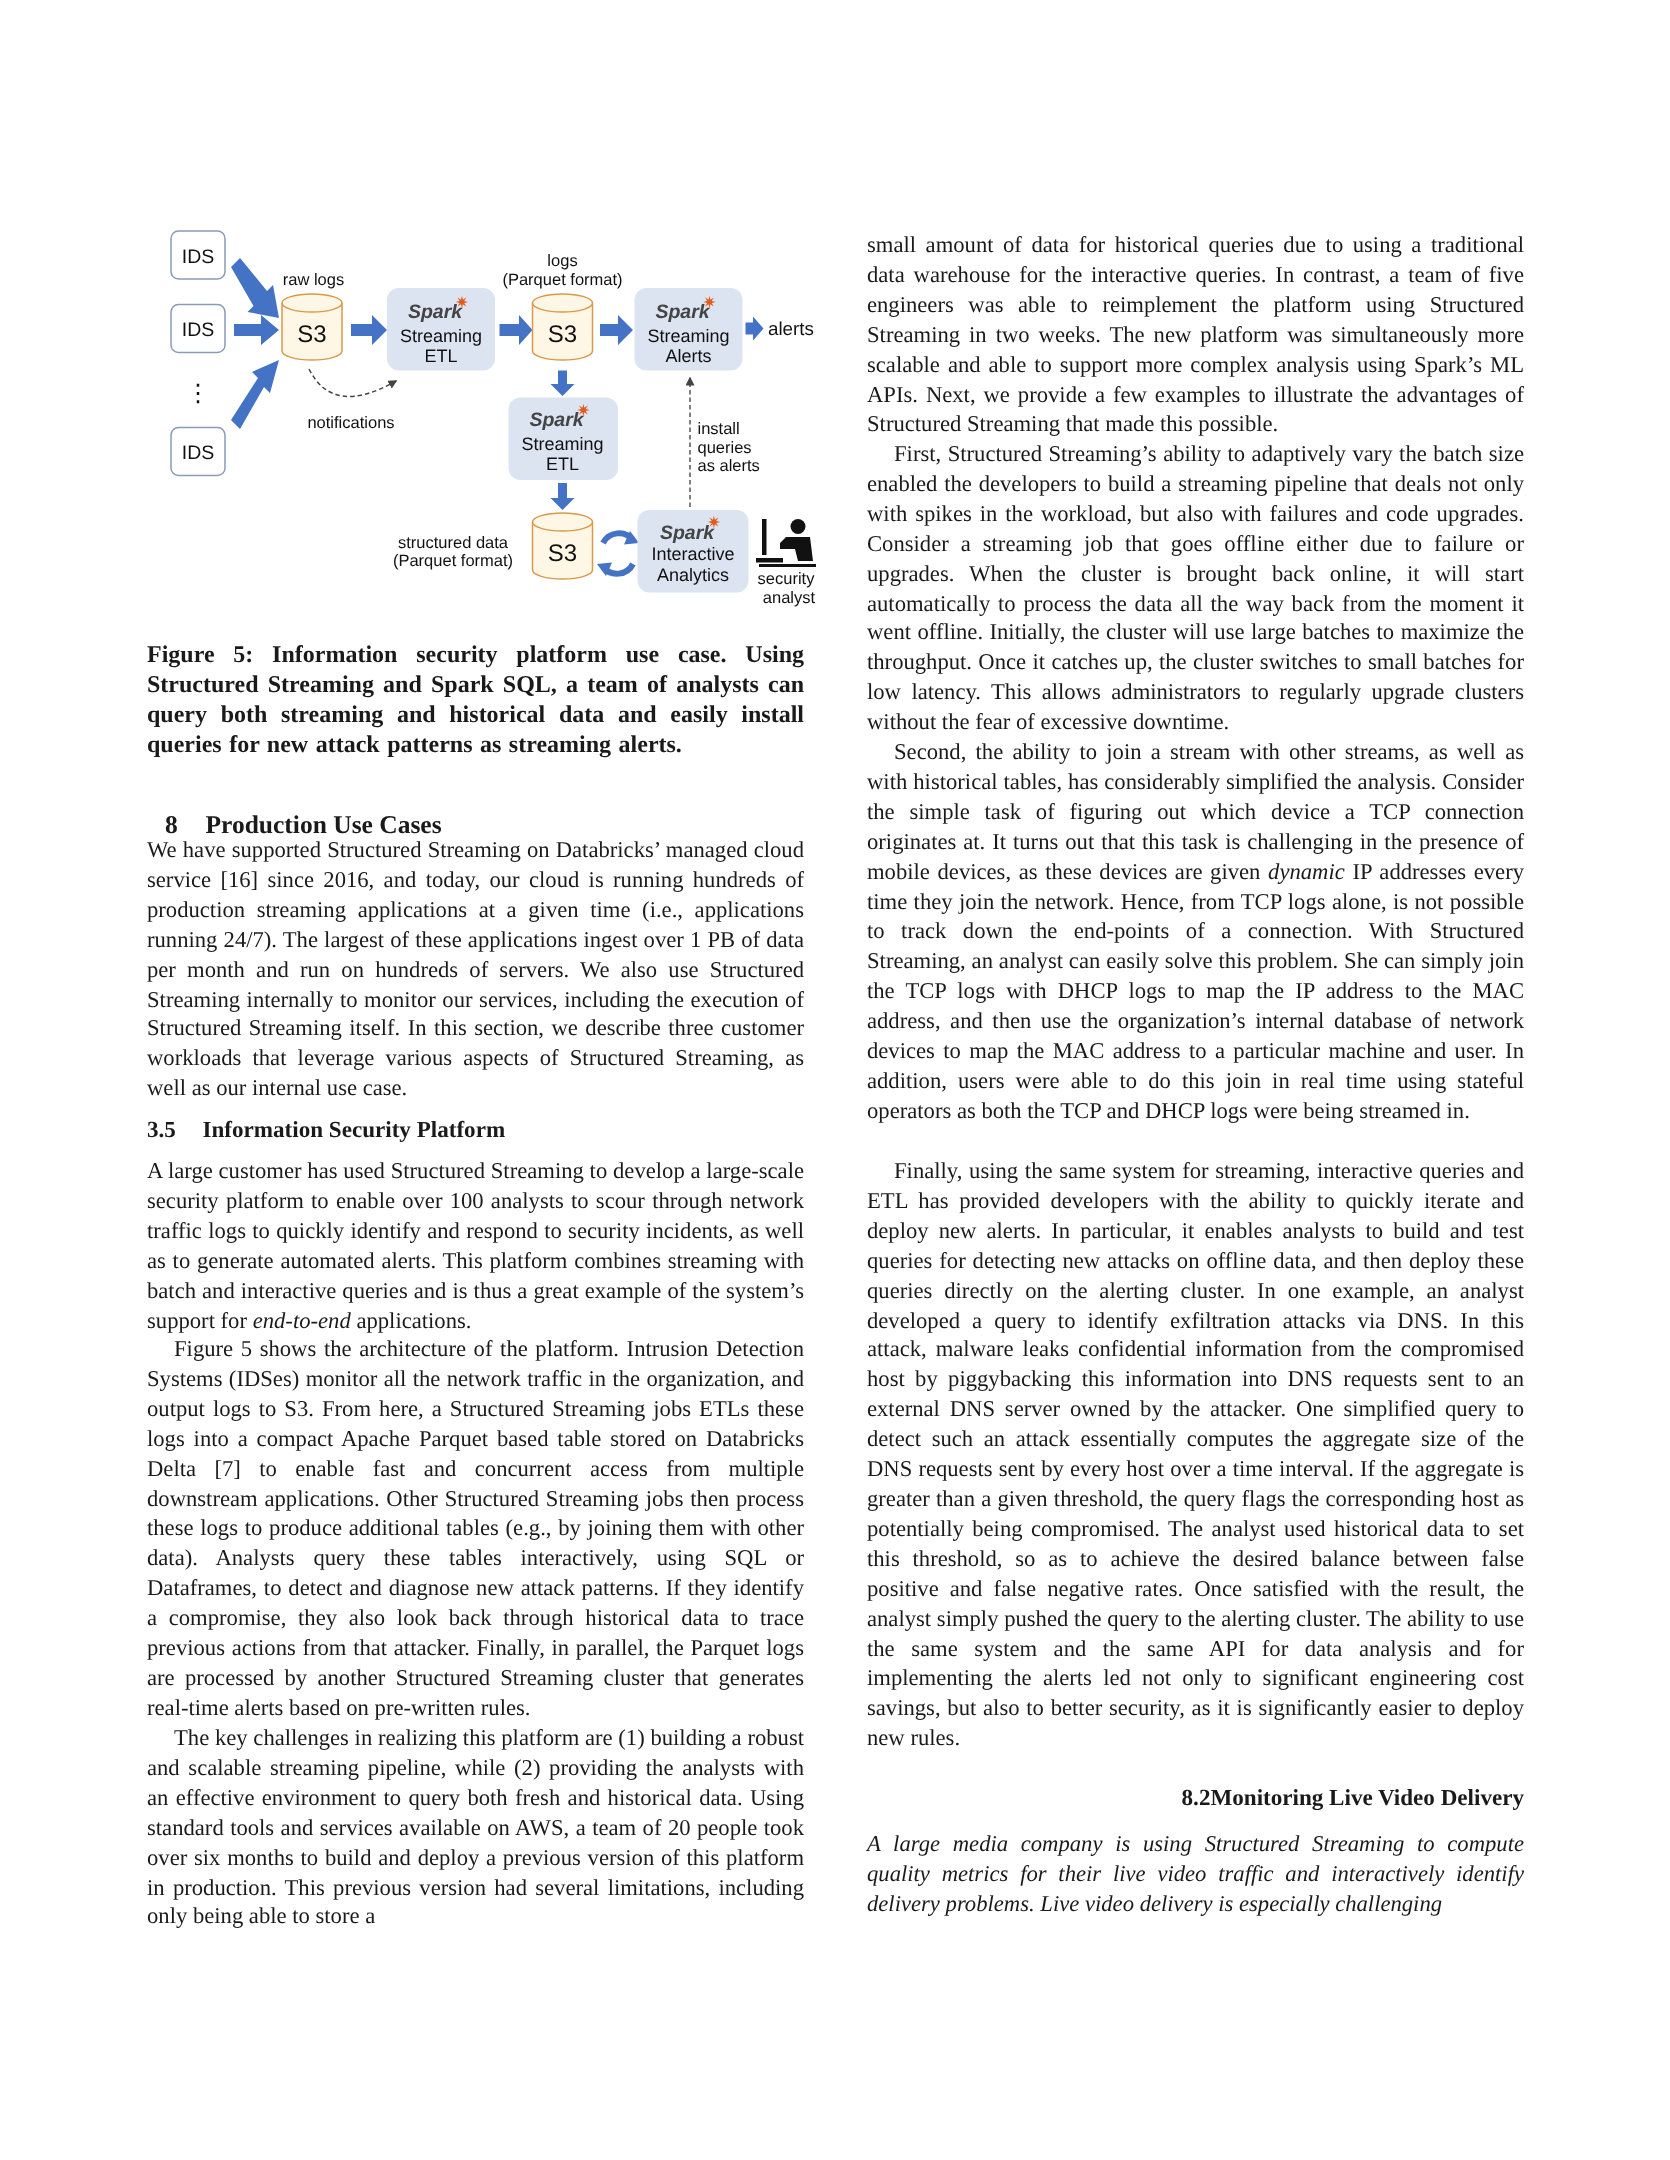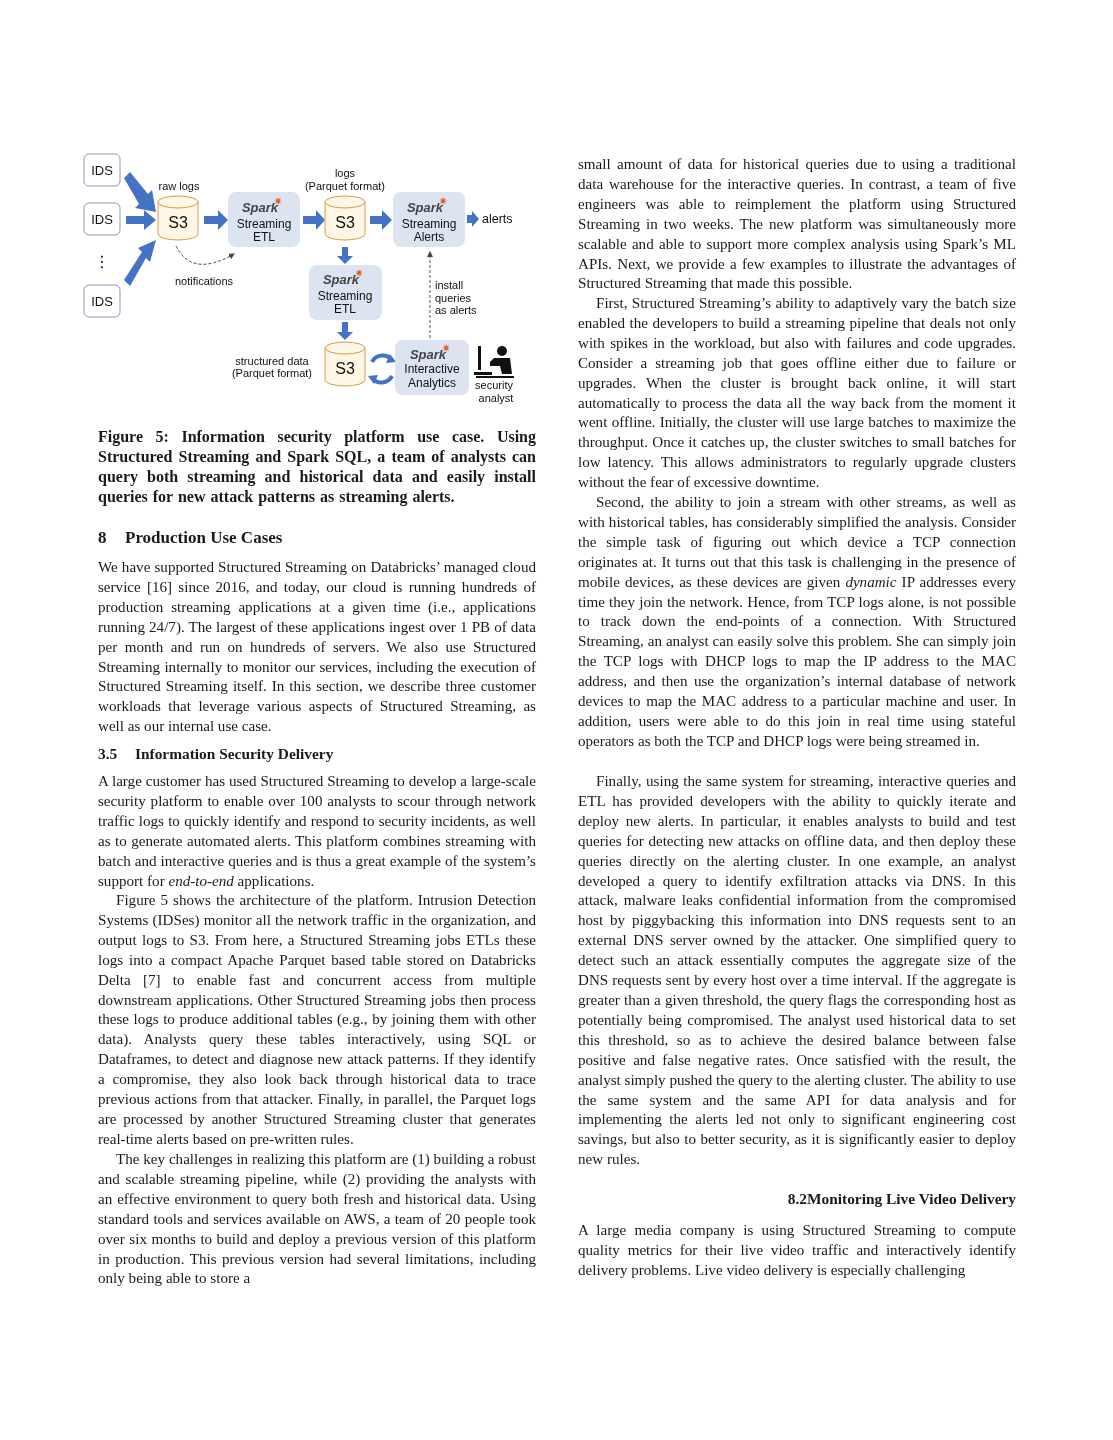--- a/index.html
+++ b/index.html
@@ -6,28 +6,28 @@
   body { width: 1113px; height: 1440px; position: relative; overflow: hidden;
          font-family: "Liberation Serif", "DejaVu Serif", serif; color: #1a1a1a; }
   .col { position: absolute; top: 0; width: 438px; }
   .col-left { left: 98px; }
   .col-right { left: 578px; }
   .para { font-size: 15.1px; line-height: 19.9px; text-align: justify; margin: 0;
           hyphens: manual; }
   .para.indent { text-indent: 18px; }
   .caption { font-size: 16px; line-height: 20px; font-weight: bold; text-align: justify;
              margin: 0; word-spacing: 1px; }
-  h2.section { font-size: 17px; font-weight: bold; margin: 0; }
+  h2.section { font-size: 17px; font-weight: bold; margin: 12px; }
   h3.subsection { font-size: 15.4px; font-weight: bold; margin: 0; }
   .num { display: inline-block; width: 27px; }
   .num3 { display: inline-block; width: 37px; }
   em { font-style: italic; }
 
   
-  .figure { position: absolute; left: 80px; top: 150px; width: 440px; height: 260px; }
+  .figure { position: absolute; left: 110px; top: 150px; width: 440px; height: 260px; }
   .figure svg { position: absolute; left: 0; top: 0; }
   .flabel { font-family: "Liberation Sans", "DejaVu Sans", sans-serif; fill: #111; }
 </style>
 </head>
 <body>
 
 <div class="figure">
   <svg width="440" height="260" viewBox="0 0 440 260" xmlns="http://www.w3.org/2000/svg">
     <defs>
       <marker id="dashhead" markerWidth="6" markerHeight="6" refX="5" refY="3" orient="auto">
@@ -153,34 +153,34 @@
   </svg>
 </div>
 
 <div class="col col-left">
   <p class="caption" style="position:absolute; top:427px; width:438px;">Figure 5: Information security platform use case. Using Structured Streaming and Spark SQL, a team of analysts can query both streaming and historical data and easily install queries for new attack patterns as streaming alerts.</p>
 
   <h2 class="section" style="position:absolute; top:528px; width:438px;"><span class="num">8</span><span>Production Use Cases</span></h2>
 
   <p class="para" style="position:absolute; top:558px; width:438px;">We have supported Structured Streaming on Databricks’ managed cloud service [16] since 2016, and today, our cloud is running hun­dreds of production streaming applications at a given time (i.e., applications running 24/7). The largest of these applications ingest over 1 PB of data per month and run on hundreds of servers. We also use Structured Streaming internally to monitor our services, including the execution of Structured Streaming itself. In this sec­tion, we describe three customer workloads that leverage various aspects of Structured Streaming, as well as our internal use case.</p>
 
-  <h3 class="subsection" style="position:absolute; top:745px; width:438px;"><span class="num3">3.5</span><span>Information Security Delivery</span></h3>
+  <h3 class="subsection" style="position:absolute; top:745px; width:438px;"><span class="num3">3.5</span><span>Information Security Platform</span></h3>
 
   <p class="para" style="position:absolute; top:772px; width:438px;"><span>A large customer has used Structured Streaming to develop a large-scale security platform to enable over 100 analysts to scour through network traffic logs to quickly identify and respond to security incidents, as well as to generate automated alerts. This platform combines streaming with batch and interactive queries and is thus a great example of the system’s support for </span><em>end-to-end</em><span> applications.</span></p>
 
   <p class="para indent" style="position:absolute; top:891px; width:438px;">Figure 5 shows the architecture of the platform. Intrusion Detec­tion Systems (IDSes) monitor all the network traffic in the organiza­tion, and output logs to S3. From here, a Structured Streaming jobs ETLs these logs into a compact Apache Parquet based table stored on Databricks Delta [7] to enable fast and concurrent access from multiple downstream applications. Other Structured Streaming jobs then process these logs to produce additional tables (e.g., by joining them with other data). Analysts query these tables interactively, us­ing SQL or Dataframes, to detect and diagnose new attack patterns. If they identify a compromise, they also look back through historical data to trace previous actions from that attacker. Finally, in parallel, the Parquet logs are processed by another Structured Streaming cluster that generates real-time alerts based on pre-written rules.</p>
 
   <p class="para indent" style="position:absolute; top:1150px; width:438px;">The key challenges in realizing this platform are (1) building a robust and scalable streaming pipeline, while (2) providing the analysts with an effective environment to query both fresh and historical data. Using standard tools and services available on AWS, a team of 20 people took over six months to build and deploy a previous version of this platform in production. This previous version had several limitations, including only being able to store a</p>
 </div>
 
 <div class="col col-right">
   <p class="para" style="position:absolute; top:155px; width:438px;">small amount of data for historical queries due to using a traditional data warehouse for the interactive queries. In contrast, a team of five engineers was able to reimplement the platform using Structured Streaming in two weeks. The new platform was simultaneously more scalable and able to support more complex analysis using Spark’s ML APIs. Next, we provide a few examples to illustrate the advantages of Structured Streaming that made this possible.</p>
 
   <p class="para indent" style="position:absolute; top:294px; width:438px;">First, Structured Streaming’s ability to adaptively vary the batch size enabled the developers to build a streaming pipeline that deals not only with spikes in the workload, but also with failures and code upgrades. Consider a streaming job that goes offline either due to failure or upgrades. When the cluster is brought back online, it will start automatically to process the data all the way back from the moment it went offline. Initially, the cluster will use large batches to maximize the throughput. Once it catches up, the cluster switches to small batches for low latency. This allows administrators to regularly upgrade clusters without the fear of excessive downtime.</p>
 
   <p class="para indent" style="position:absolute; top:493px; width:438px;"><span>Second, the ability to join a stream with other streams, as well as with historical tables, has considerably simplified the analysis. Consider the simple task of figuring out which device a TCP con­nection originates at. It turns out that this task is challenging in the presence of mobile devices, as these devices are given </span><em>dynamic</em><span> IP addresses every time they join the network. Hence, from TCP logs alone, is not possible to track down the end-points of a connec­tion. With Structured Streaming, an analyst can easily solve this problem. She can simply join the TCP logs with DHCP logs to map the IP address to the MAC address, and then use the organization’s internal database of network devices to map the MAC address to a particular machine and user. In addition, users were able to do this join in real time using stateful operators as both the TCP and DHCP logs were being streamed in.</span></p>
 
   <p class="para indent" style="position:absolute; top:772px; width:438px;">Finally, using the same system for streaming, interactive queries and ETL has provided developers with the ability to quickly iterate and deploy new alerts. In particular, it enables analysts to build and test queries for detecting new attacks on offline data, and then deploy these queries directly on the alerting cluster. In one example, an analyst developed a query to identify exfiltration attacks via DNS. In this attack, malware leaks confidential information from the compromised host by piggybacking this information into DNS requests sent to an external DNS server owned by the attacker. One simplified query to detect such an attack essentially computes the aggregate size of the DNS requests sent by every host over a time interval. If the aggregate is greater than a given threshold, the query flags the corresponding host as potentially being compromised. The analyst used historical data to set this threshold, so as to achieve the desired balance between false positive and false negative rates. Once satisfied with the result, the analyst simply pushed the query to the alerting cluster. The ability to use the same system and the same API for data analysis and for implementing the alerts led not only to significant engineering cost savings, but also to better security, as it is significantly easier to deploy new rules.</p>
 
   <h3 class="subsection" style="position:absolute; top:1190px; width:438px;text-align:right;"><span class="num3">8.2</span><span>Monitoring Live Video Delivery</span></h3>
 
-  <p class="para" style="position:absolute; top:1221px; width:438px;">A large media company is using Structured Streaming to compute quality metrics for their live video traffic and interactively identify delivery problems. Live video delivery is especially challenging</p>
+  <p class="para" style="position:absolute; top:1221px; width:438px;font-style:italic;">A large media company is using Structured Streaming to compute quality metrics for their live video traffic and interactively identify delivery problems. Live video delivery is especially challenging</p>
 </div>
 
 </body></html>

